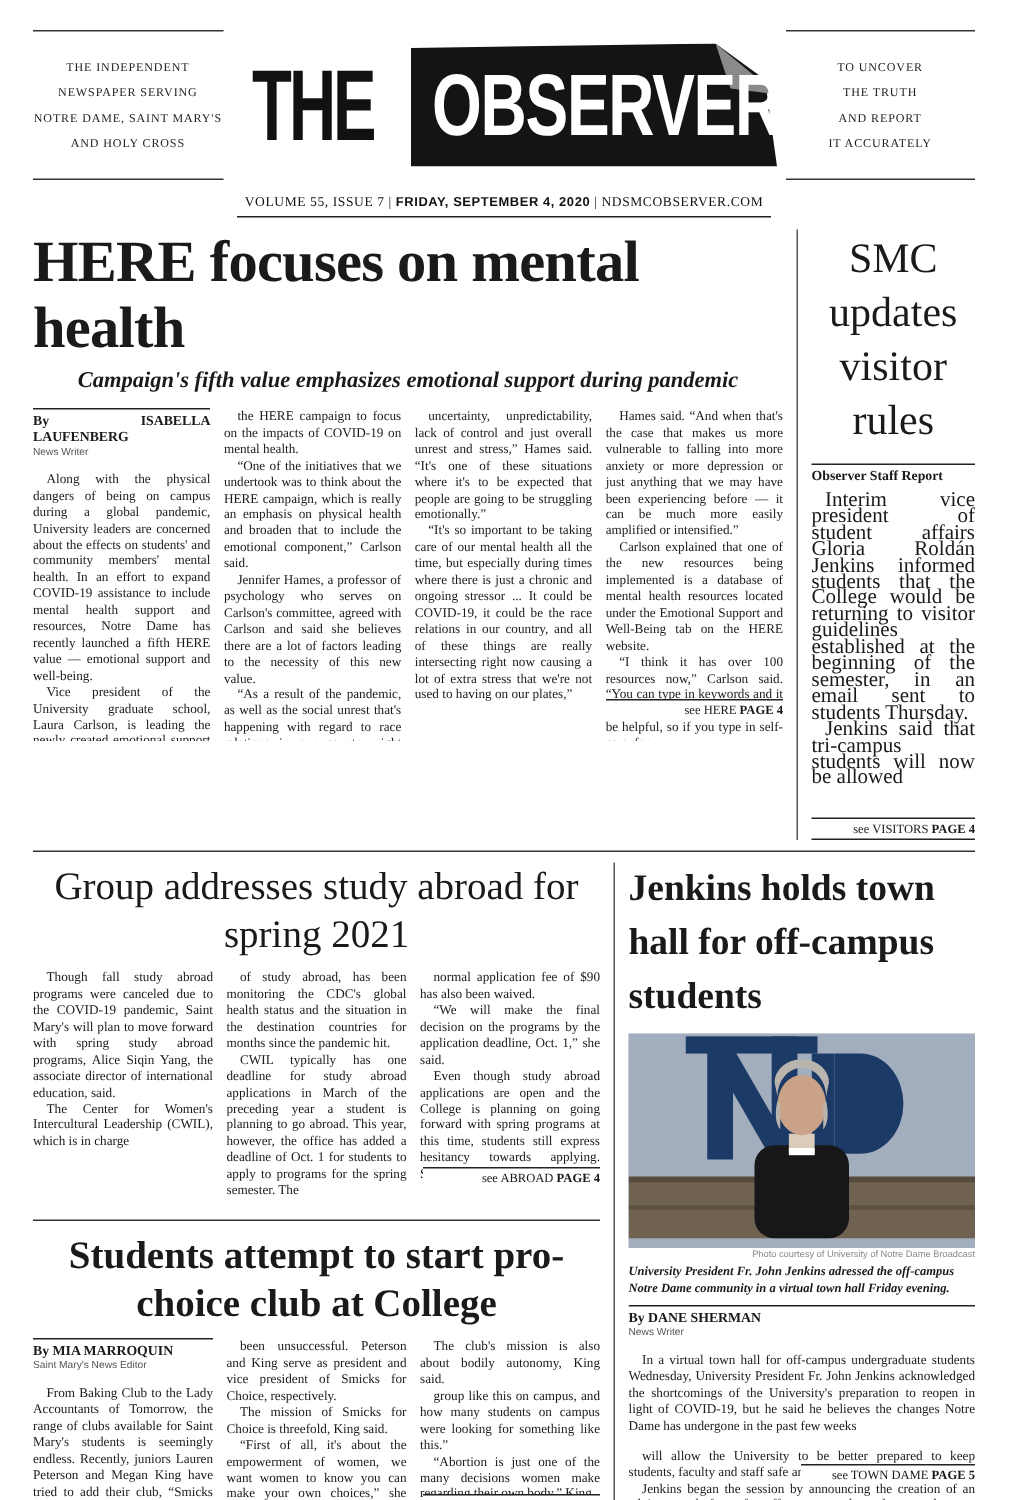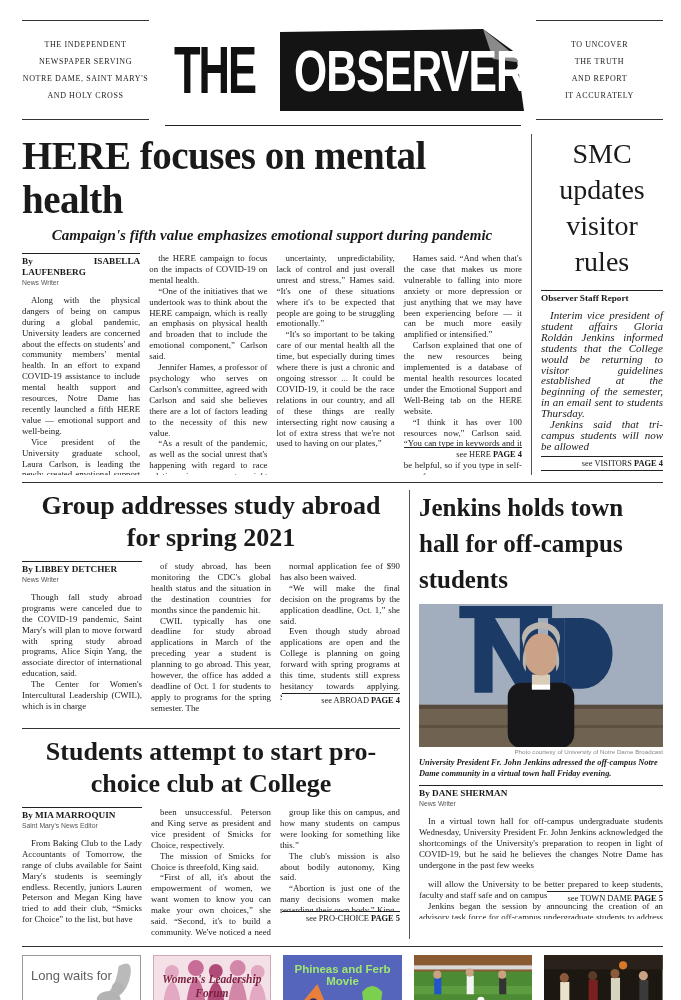--- a/index.html
+++ b/index.html
@@ -1,21 +1,21 @@
 <!DOCTYPE html>
 <html><head>
 <meta charset="utf-8">
 <style>
   * { margin:0; padding:0; box-sizing:border-box; }
   html,body { background:#e8e8e8; }
   .page {
     position:relative; width:681px; height:1000px; margin:0 auto;
     background:#ffffff; color:#1a1a1a; overflow:hidden;
     font-family:"Liberation Serif", serif;
-    padding:20px 18px 0 22px;
+    padding:20px 31px 0 22px;
   }
   
   .masthead { display:flex; justify-content:space-between; align-items:stretch; height:100px; }
   .tagline {
     width:127px; border-top:1px solid #333; border-bottom:1px solid #333;
     display:flex; flex-direction:column; justify-content:center; text-align:center;
     font-size:8px; letter-spacing:.6px; line-height:17px; color:#222;
   }
   .logo { flex:1; display:flex; align-items:center; justify-content:center; gap:6px; }
   .logo-the {
@@ -45,27 +45,27 @@
   .jump b { font-family:"Liberation Serif", serif; }
   .jump-abs { position:absolute; right:0; bottom:16px; }
   
   .tier1 { display:flex; }
   .main-left { width:500px; }
   .headline-main { font-size:39px; font-weight:700; text-align:left; letter-spacing:-.5px; line-height:44px; }
   .subhead { font-size:15px; font-style:italic; font-weight:bold; text-align:center; margin:5px 0 9px 0; }
   .t1cols { height:222px; }
   .sidebar { flex:1; border-left:1px solid #555; margin-left:9px; padding-left:9px; }
   .headline-smc { font-size:28px; font-weight:400; text-align:center; line-height:36px; margin:2px 0 10px 0; }
-  .sidebar .col { font-size:11px;font-style:italic; }
-  .jump-smc { border-bottom:1px solid #222; padding-bottom:2px; margin-top:4px; }
+  .sidebar .col { font-size:14px; }
+  .jump-smc { border-bottom:1px solid #222; padding-bottom:2px; margin-top:20px; }
   .divider { border:none; border-top:1px solid #333; margin:7px 0; }
   
   .tier2 { display:flex; }
   .t2-left { width:378px; }
-  .headline-2 { font-size:26px; font-weight:700; text-align:center; line-height:32px; margin-bottom:7px; }
+  .headline-2 { font-size:26px; font-weight:400; text-align:center; line-height:32px; margin-bottom:7px; }
   .headline-3 { font-size:26px; font-weight:700; text-align:center; line-height:32px; margin:2px 0 7px 0; }
   .abroad-cols { height:160px; }
   .pc-cols { height:132px; }
   .t2-right { flex:1; border-left:1px solid #555; margin-left:9px; padding-left:9px; }
   .headline-jenkins { font-size:25px; font-weight:700; line-height:36px; margin-bottom:6px; }
   .photo { position:relative; width:100%; height:143px; overflow:hidden; background:#a2aebe; }
   .photo svg { position:absolute; inset:0; }
   .photo-credit { font-family:"Liberation Sans", sans-serif; font-size:6.2px; color:#888; text-align:right; margin-top:1px; }
   .photo-caption { font-size:8.4px; font-weight:bold; font-style:italic; line-height:11px; margin:2px 0 6px 0; }
   .th-cols { height:134px;flex-direction:column; }
@@ -106,20 +106,27 @@
       </div>
     </div>
     <div class="tagline">
       <div>TO UNCOVER</div>
       <div>THE TRUTH</div>
       <div>AND REPORT</div>
       <div>IT ACCURATELY</div>
     </div>
   </header>
 
+  <div class="issue-line">
+    <span>VOLUME 55, ISSUE 7</span>
+    <span>|</span>
+    <b>FRIDAY, SEPTEMBER 4, 2020</b>
+    <span>|</span>
+    <span>NDSMCOBSERVER.COM</span>
+  </div>
   <hr class="issue-rule">
 
   <section class="tier1">
     <div class="main-left">
       <h1 class="headline-main">HERE focuses on mental health</h1>
       <div class="subhead">Campaign's fifth value emphasizes emotional support during pandemic</div>
       <div class="cols colwrap t1cols">
         <div class="col">
           <div class="byline-block">
             <div class="byline-name">By ISABELLA LAUFENBERG</div>
@@ -166,24 +173,20 @@
 
   <hr class="divider">
 
   <section class="tier2">
     <div class="t2-left">
 
       <article>
         <h2 class="headline-2">Group addresses study abroad for spring 2021</h2>
         <div class="cols colwrap abroad-cols">
           <div class="col">
-            <div class="byline-block">
-              <div class="byline-name">By LIBBEY DETCHER</div>
-              <div class="byline-role">News Writer</div>
-            </div>
             <p class="para">Though fall study abroad programs were canceled due to the COVID-19 pandemic, Saint Mary's will plan to move forward with spring study abroad programs, Alice Siqin Yang, the associate director of international education, said.</p>
             <p class="para">The Center for Women's Intercultural Leadership (CWIL), which is in charge</p>
           </div>
           <div class="col">
             <p class="para">of study abroad, has been monitoring the CDC's global health status and the situation in the destination countries for months since the pandemic hit.</p>
             <p class="para">CWIL typically has one deadline for study abroad applications in March of the preceding year a student is planning to go abroad. This year, however, the office has added a deadline of Oct. 1 for students to apply to programs for the spring semester. The</p>
           </div>
           <div class="col">
             <p class="para">normal application fee of $90 has also been waived.</p>
             <p class="para">“We will make the final decision on the programs by the application deadline, Oct. 1,” she said.</p>
@@ -206,22 +209,22 @@
               <div class="byline-role">Saint Mary's News Editor</div>
             </div>
             <p class="para">From Baking Club to the Lady Accountants of Tomorrow, the range of clubs available for Saint Mary's students is seemingly endless. Recently, juniors Lauren Peterson and Megan King have tried to add their club, “Smicks for Choice” to the list, but have</p>
           </div>
           <div class="col">
             <p class="para">been unsuccessful. Peterson and King serve as president and vice president of Smicks for Choice, respectively.</p>
             <p class="para">The mission of Smicks for Choice is threefold, King said.</p>
             <p class="para">“First of all, it's about the empowerment of women, we want women to know you can make your own choices,” she said. “Second, it's to build a community. We've noticed a need for a</p>
           </div>
           <div class="col">
+            <p class="para">The club's mission is also about bodily autonomy, King said.</p>
             <p class="para">group like this on campus, and how many students on campus were looking for something like this.”</p>
-            <p class="para">The club's mission is also about bodily autonomy, King said.</p>
             <p class="para">“Abortion is just one of the many decisions women make regarding their own body,” King</p>
           </div>
           <div class="jump jump-abs" style="width:118px">
             <span>see PRO-CHOICE </span><b>PAGE 5</b>
           </div>
         </div>
       </article>
     </div>
 
     <div class="t2-right">

